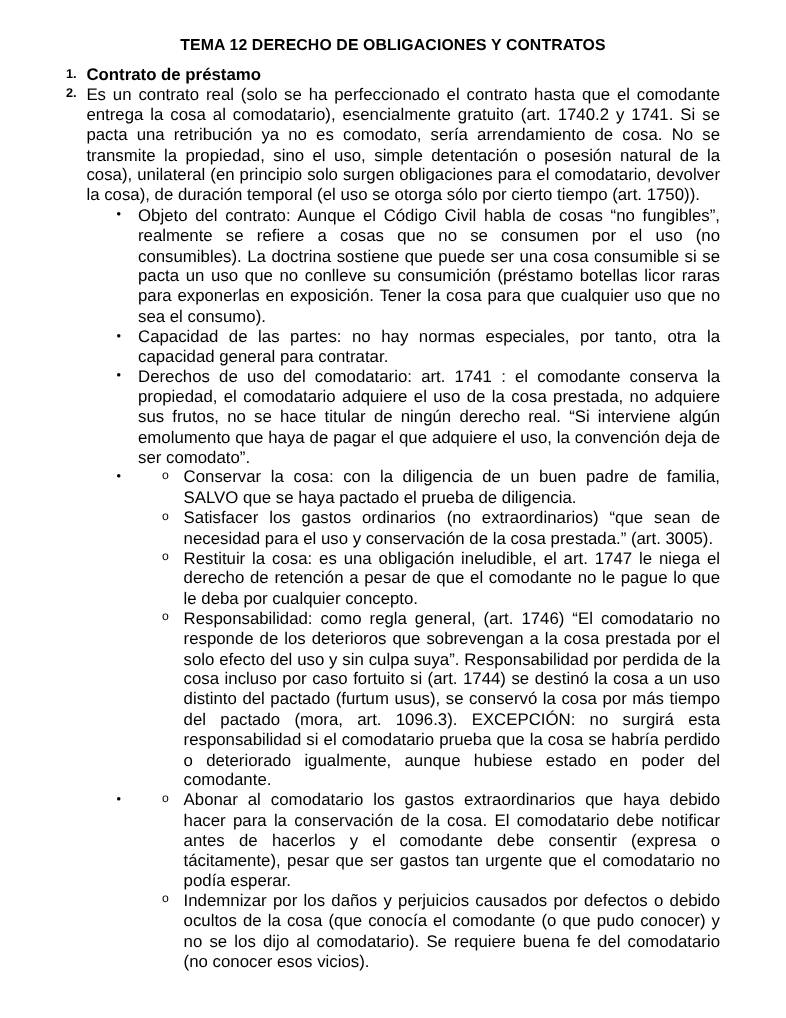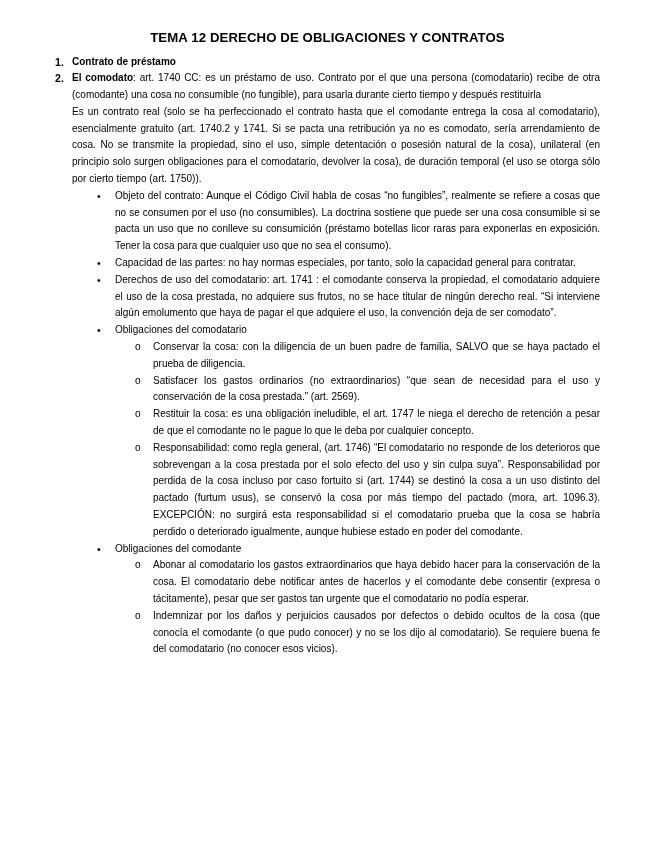--- a/index.html
+++ b/index.html
@@ -37,21 +37,21 @@
   }
   .num-marker {
     position: absolute;
     left: 0;
     top: 0;
     font-size: 10.6px;
     font-weight: bold;
     line-height: 16.8px;
   }
   .para {
-    font-size: 10px;
+    font-size: 14px;
     line-height: 16.8px;
     text-align: justify;
     text-justify: inter-word;
     margin: 0;
     hyphens: none;
   }
   .para.lead {
     text-align: left;
   }
   .para b, .bold {
@@ -101,68 +101,65 @@
 
     <div class="num-item">
       <span class="num-marker">1.</span>
       <p class="para lead">
         <span class="bold">Contrato de préstamo</span>
       </p>
     </div>
 
     <div class="num-item">
       <span class="num-marker">2.</span>
-      <p class="para"><span class="bold">El comodato</span><span>: art. 1740 CC: es un préstamo de uso. Contrato por el que una persona (comodatario) recibe de otra (comodante) una cosa no consumible (no fungible), para usarla durante cierto tiempo y después restituirla</span></p>
       <p class="para">Es un contrato real (solo se ha perfeccionado el contrato hasta que el comodante entrega la cosa al comodatario), esencialmente gratuito (art. 1740.2 y 1741. Si se pacta una retribución ya no es comodato, sería arrendamiento de cosa. No se transmite la propiedad, sino el uso, simple detentación o posesión natural de la cosa), unilateral (en principio solo surgen obligaciones para el comodatario, devolver la cosa), de duración temporal (el uso se otorga sólo por cierto tiempo (art. 1750)).</p>
     </div>
 
     <div class="bullets">
 
       <div class="bul-item">
         <span class="bul-marker">•</span>
         <p class="para">Objeto del contrato: Aunque el Código Civil habla de cosas “no fungibles”, realmente se refiere a cosas que no se consumen por el uso (no consumibles). La doctrina sostiene que puede ser una cosa consumible si se pacta un uso que no conlleve su consumición (préstamo botellas licor raras para exponerlas en exposición. Tener la cosa para que cualquier uso que no sea el consumo).</p>
       </div>
 
       <div class="bul-item">
         <span class="bul-marker">•</span>
-        <p class="para">Capacidad de las partes: no hay normas especiales, por tanto, solo la capacidad general para contratar.</p>
+        <p class="para">Capacidad de las partes: no hay normas especiales, por tanto, otra la capacidad general para contratar.</p>
       </div>
 
       <div class="bul-item">
         <span class="bul-marker">•</span>
         <p class="para">Derechos de uso del comodatario: art. 1741 : el comodante conserva la propiedad, el comodatario adquiere el uso de la cosa prestada, no adquiere sus frutos, no se hace titular de ningún derecho real. “Si interviene algún emolumento que haya de pagar el que adquiere el uso, la convención deja de ser comodato”.</p>
       </div>
 
       <div class="bul-item">
         <span class="bul-marker">•</span>
-        <p class="para lead">Obligaciones del comodatario</p>
 
         <div class="subs">
           <div class="sub-item">
             <span class="sub-marker">o</span>
             <p class="para">Conservar la cosa: con la diligencia de un buen padre de familia, SALVO que se haya pactado el prueba de diligencia.</p>
           </div>
           <div class="sub-item">
             <span class="sub-marker">o</span>
-            <p class="para">Satisfacer los gastos ordinarios (no extraordinarios) “que sean de necesidad para el uso y conservación de la cosa prestada.” (art. 2569).</p>
+            <p class="para">Satisfacer los gastos ordinarios (no extraordinarios) “que sean de necesidad para el uso y conservación de la cosa prestada.” (art. 3005).</p>
           </div>
           <div class="sub-item">
             <span class="sub-marker">o</span>
             <p class="para">Restituir la cosa: es una obligación ineludible, el art. 1747 le niega el derecho de retención a pesar de que el comodante no le pague lo que le deba por cualquier concepto.</p>
           </div>
           <div class="sub-item">
             <span class="sub-marker">o</span>
             <p class="para">Responsabilidad: como regla general, (art. 1746) “El comodatario no responde de los deterioros que sobrevengan a la cosa prestada por el solo efecto del uso y sin culpa suya”. Responsabilidad por perdida de la cosa incluso por caso fortuito si (art. 1744) se destinó la cosa a un uso distinto del pactado (furtum usus), se conservó la cosa por más tiempo del pactado (mora, art. 1096.3). EXCEPCIÓN: no surgirá esta responsabilidad si el comodatario prueba que la cosa se habría perdido o deteriorado igualmente, aunque hubiese estado en poder del comodante.</p>
           </div>
         </div>
       </div>
 
       <div class="bul-item">
         <span class="bul-marker">•</span>
-        <p class="para lead">Obligaciones del comodante</p>
 
         <div class="subs">
           <div class="sub-item">
             <span class="sub-marker">o</span>
             <p class="para">Abonar al comodatario los gastos extraordinarios que haya debido hacer para la conservación de la cosa. El comodatario debe notificar antes de hacerlos y el comodante debe consentir (expresa o tácitamente), pesar que ser gastos tan urgente que el comodatario no podía esperar.</p>
           </div>
           <div class="sub-item">
             <span class="sub-marker">o</span>
             <p class="para">Indemnizar por los daños y perjuicios causados por defectos o debido ocultos de la cosa (que conocía el comodante (o que pudo conocer) y no se los dijo al comodatario). Se requiere buena fe del comodatario (no conocer esos vicios).</p>
           </div>

